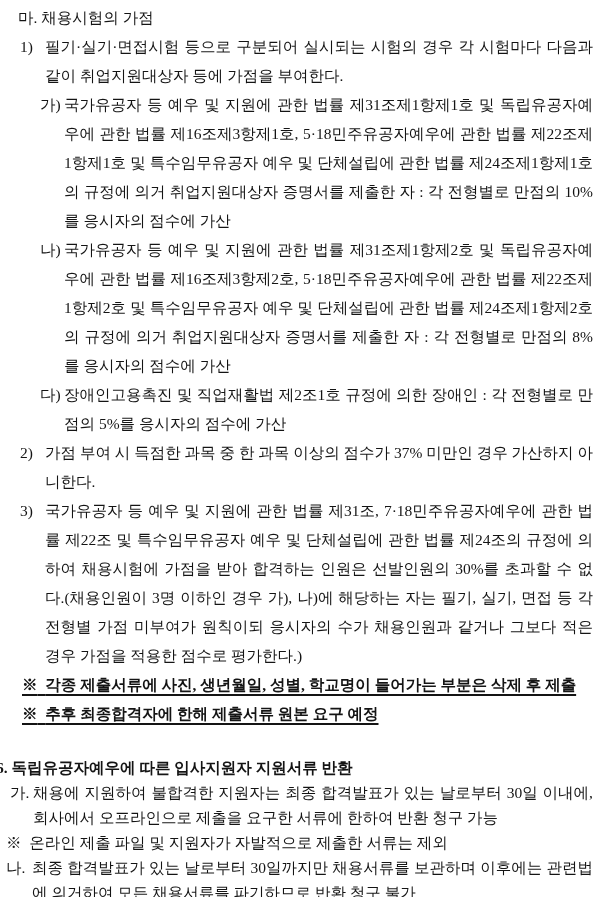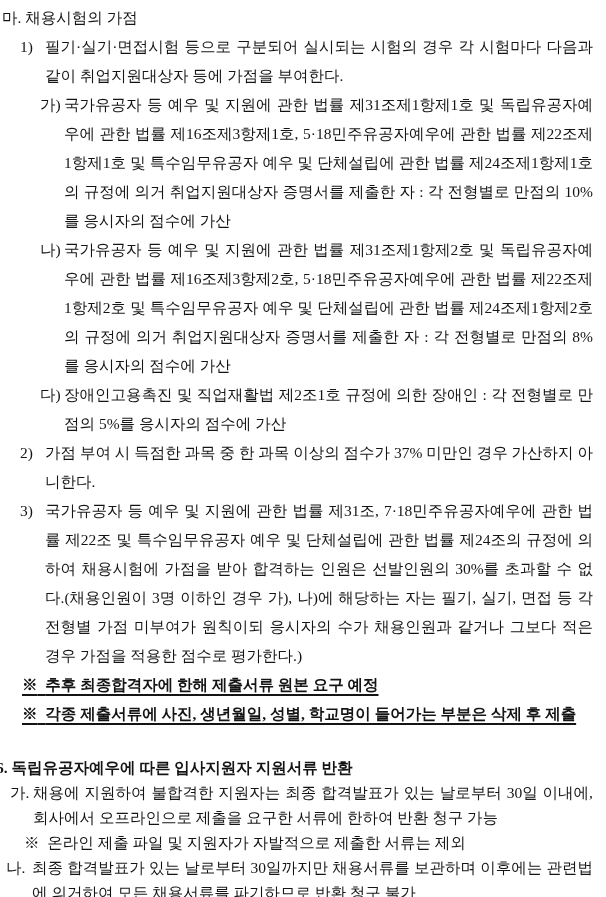--- a/index.html
+++ b/index.html
@@ -16,21 +16,21 @@
     font-size: 15.5px;
   }
   .doc {
     padding: 3px 13px 0 2px;
     box-sizing: border-box;
     width: 606px;
   }
 
   
   .sec-grading { line-height: 29px; }
-  .sec-grading .heading { margin-left: 0; }
+  .sec-grading .heading { margin-left: 16px; }
 
   .para { display: flex; align-items: flex-start; }
   .para .marker { flex: 0 0 auto; white-space: nowrap; }
   .para .ptext {
     flex: 1 1 auto;
     text-align: justify;
     text-align-last: left;
     word-break: break-all;
   }
 
@@ -54,21 +54,21 @@
     line-height: 25px;
   }
   .sec-return .heading {
     font-weight: 700;
     margin-left: -6px;      
     white-space: nowrap;
   }
   .item-ga { margin-left: 8px; }
   .item-ga > .marker { width: 23px; }
 
-  .note-plain { margin-left: 22px; }
+  .note-plain { margin-left: 4px; }
 
   .item-na, .item-da { margin-left: 4px; }
   .item-na > .marker, .item-da > .marker { width: 26px; }
 </style>
 </head>
 <body>
 
 <div class="doc">
 
   <div class="sec-grading">
@@ -98,23 +98,23 @@
     <div class="para lvl1">
       <span class="marker">2)</span>
       <span class="ptext">가점 부여 시 득점한 과목 중 한 과목 이상의 점수가 37% 미만인 경우 가산하지 아니한다.</span>
     </div>
 
     <div class="para lvl1">
       <span class="marker">3)</span>
       <span class="ptext">국가유공자 등 예우 및 지원에 관한 법률 제31조, 7·18민주유공자예우에 관한 법률 제22조 및 특수임무유공자 예우 및 단체설립에 관한 법률 제24조의 규정에 의하여 채용시험에 가점을 받아 합격하는 인원은 선발인원의 30%를 초과할 수 없다.(채용인원이 3명 이하인 경우 가), 나)에 해당하는 자는 필기, 실기, 면접 등 각 전형별 가점 미부여가 원칙이되 응시자의 수가 채용인원과 같거나 그보다 적은 경우 가점을 적용한 점수로 평가한다.)</span>
     </div>
 
+    <div class="note-bold"><span>※</span>&nbsp;&nbsp;<span>각종 제출서류에 사진, 생년월일, 성별, 학교명이 들어가는 부분은 삭제 후 제출</span></div>
+
     <div class="note-bold"><span>※</span>&nbsp;&nbsp;<span>추후 최종합격자에 한해 제출서류 원본 요구 예정</span></div>
-
-    <div class="note-bold"><span>※</span>&nbsp;&nbsp;<span>각종 제출서류에 사진, 생년월일, 성별, 학교명이 들어가는 부분은 삭제 후 제출</span></div>
 
   </div>
 
   <div class="sec-return">
 
     <div class="heading"><span>6.</span>&nbsp;<span>독립유공자예우에 따른 입사지원자 지원서류 반환</span></div>
 
     <div class="para item-ga">
       <span class="marker">가.</span>
       <span class="ptext">채용에 지원하여 불합격한 지원자는 최종 합격발표가 있는 날로부터 30일 이내에, 회사에서 오프라인으로 제출을 요구한 서류에 한하여 반환 청구 가능</span>

